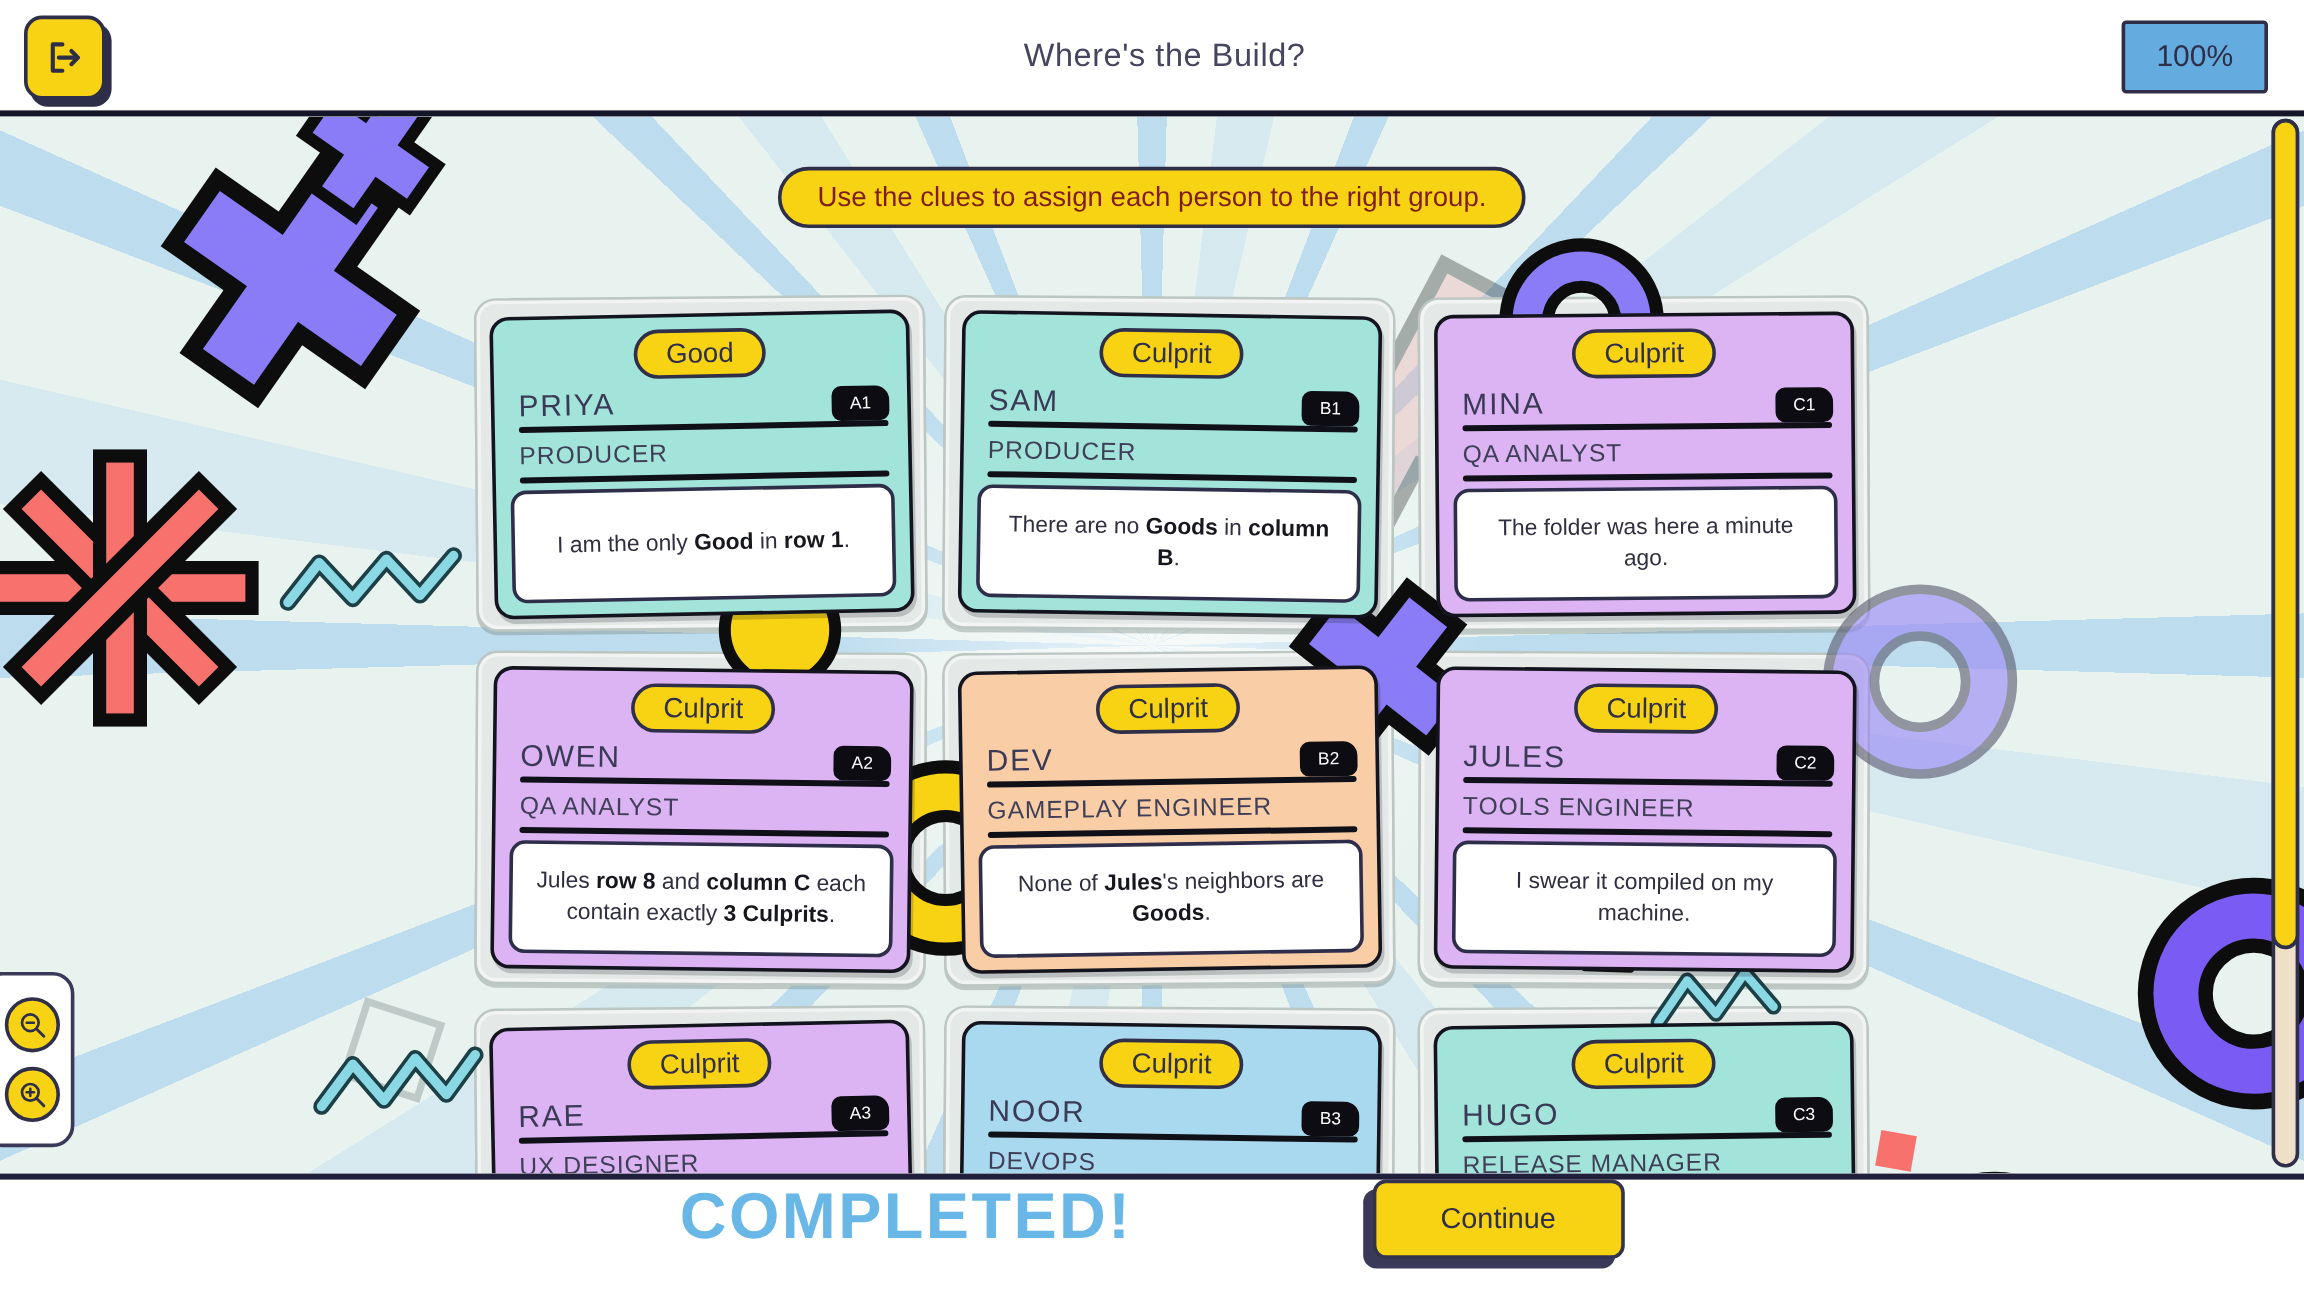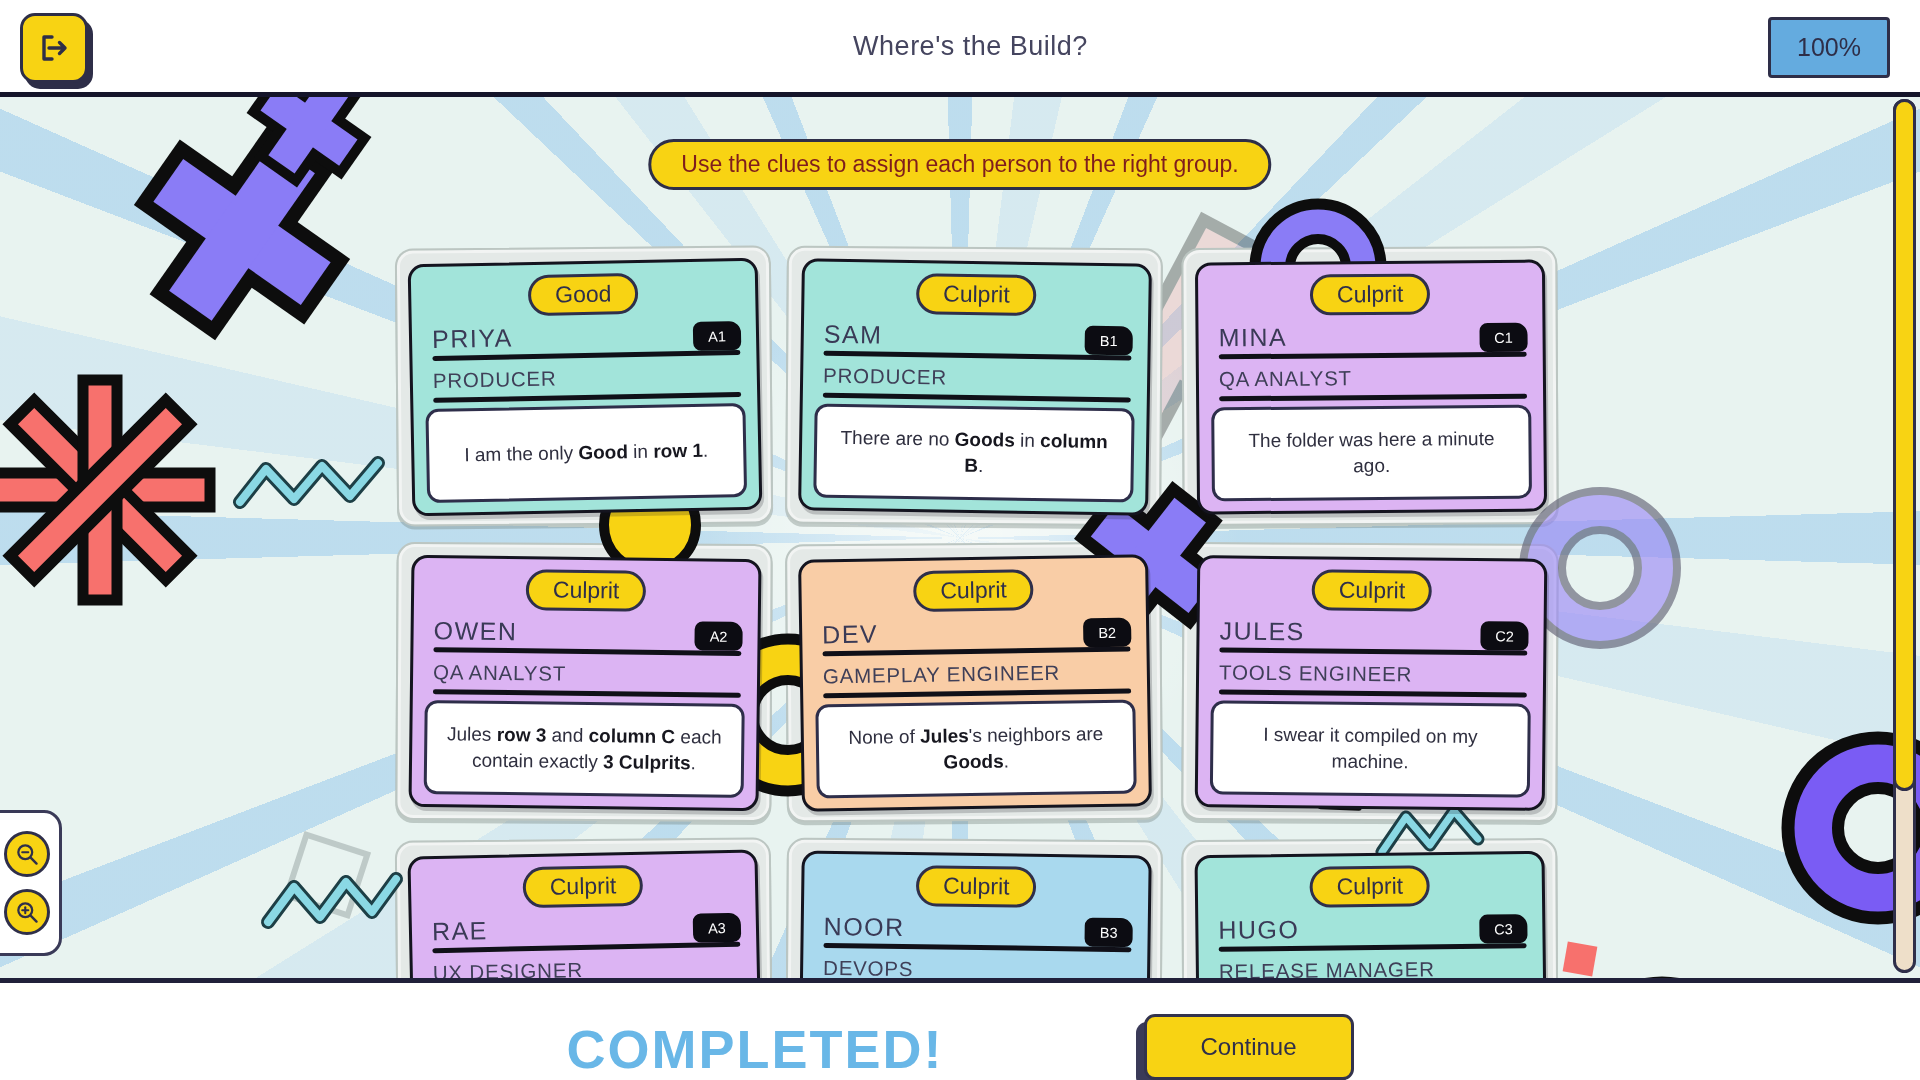--- a/index.html
+++ b/index.html
@@ -91,21 +91,21 @@
     border:3px solid #2f2f4a;border-radius:13px;z-index:30;box-sizing:border-box;
   }
   .scroll-thumb{
     position:absolute;left:-3px;top:-3px;width:23px;height:692px;background:#f8d313;
     border:3px solid #2f2f4a;border-radius:13px;box-sizing:border-box;
   }
   
   .footer{
     position:absolute;left:0;top:978px;width:1920px;height:102px;background:#ffffff;
     border-top:5px solid #20203a;box-sizing:border-box;z-index:20;
-    display:flex;align-items:flex-end;justify-content:center;gap:200px;
+    display:flex;align-items:flex-start;justify-content:center;gap:200px;
   }
   .completed{
     font-size:54px;font-weight:800;letter-spacing:2px;color:#69b7e7;
   }
   .continue-btn{
     width:204px;height:60px;background:#f8d313;border:3.5px solid #33334d;border-radius:11px;
     box-shadow:-8px 8px 0 #3a3a58;display:flex;align-items:center;justify-content:center;
     font-size:24px;color:#2f2f4a;cursor:pointer;
   }
 </style>
@@ -267,21 +267,21 @@
   </div>
 
   <div class="card" style="left: 410px; top: 460px; transform: rotate(0.7deg); background: rgb(220, 180, 243);">
     <div class="pill">Culprit</div>
     <div class="name">OWEN</div>
     <div class="tag">A2</div>
     <div class="rule rule-name"></div>
     <div class="role">QA ANALYST</div>
     <div class="rule rule-role"></div>
     <div class="clue">
-      <p class="clue-text"><span>Jules </span><b>row 3</b><span> and </span><b>column C</b><span> each contain exactly </span><b>3 Culprits</b><span>.</span></p>
+      <p class="clue-text"><span>Jules </span><b>row 8</b><span> and </span><b>column C</b><span> each contain exactly </span><b>3 Culprits</b><span>.</span></p>
     </div>
   </div>
 
   <div class="card" style="left: 800px; top: 460px; transform: rotate(-0.9deg); background: rgb(249, 205, 166);">
     <div class="pill">Culprit</div>
     <div class="name">DEV</div>
     <div class="tag">B2</div>
     <div class="rule rule-name"></div>
     <div class="role">GAMEPLAY ENGINEER</div>
     <div class="rule rule-role"></div>

